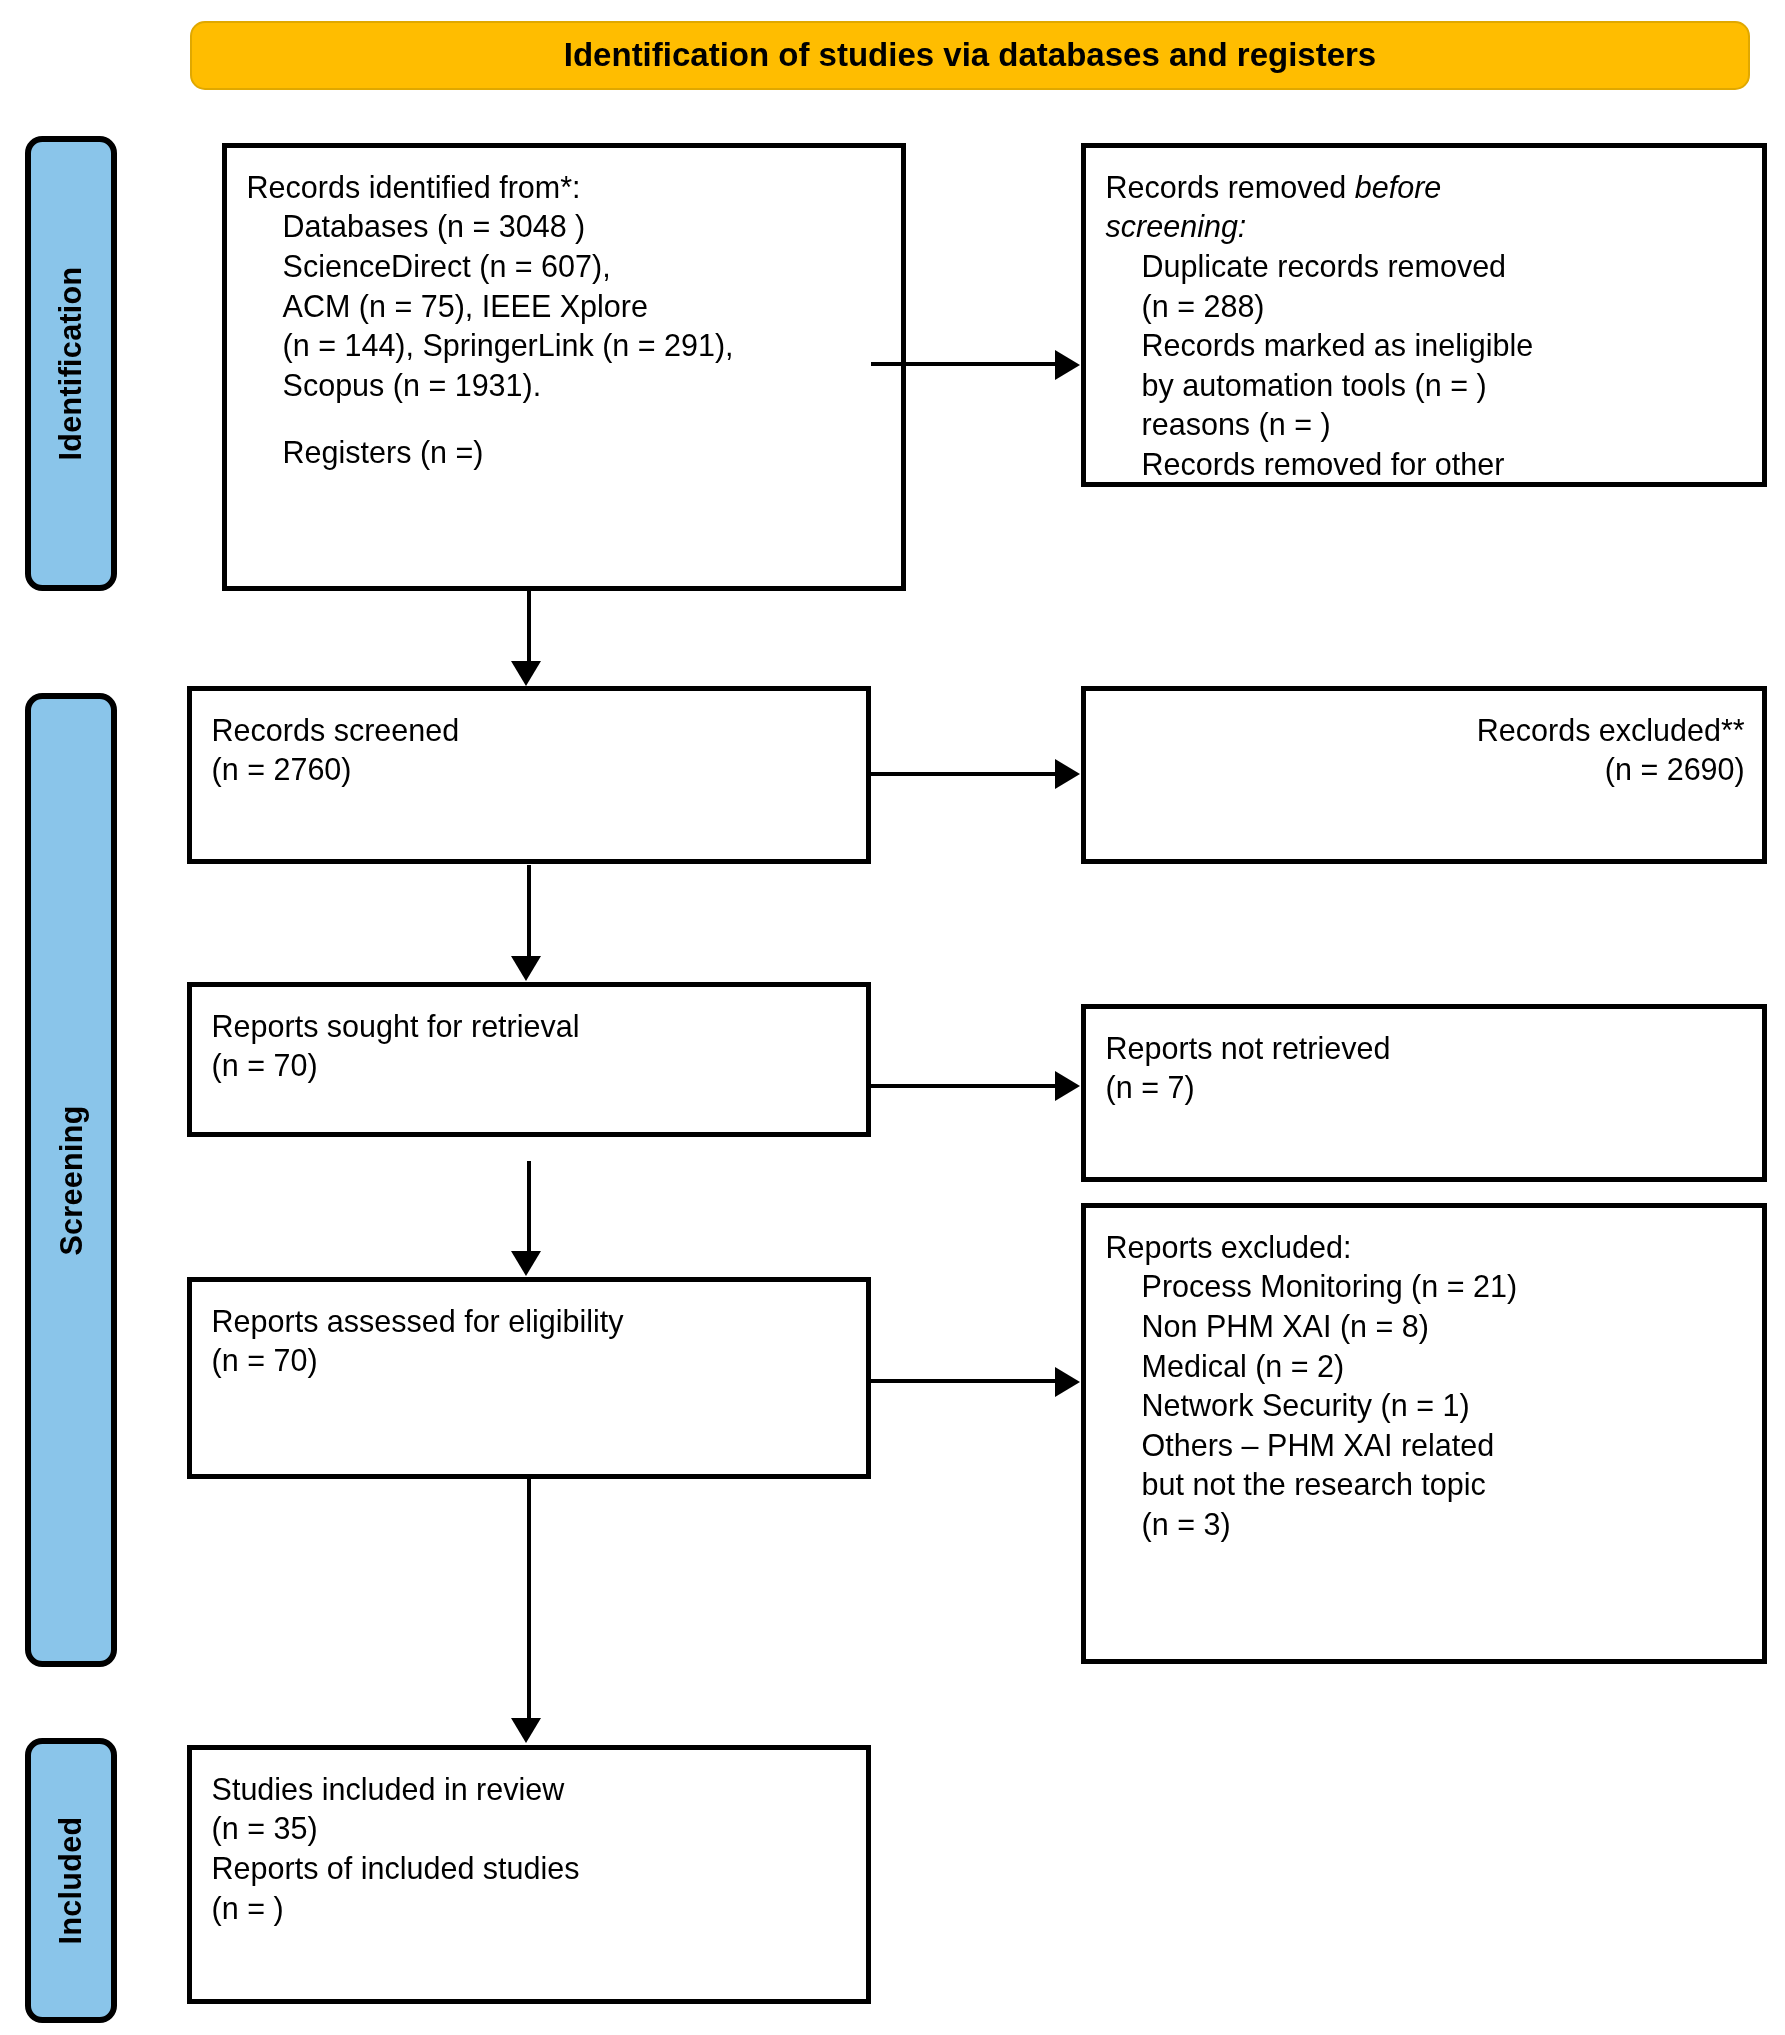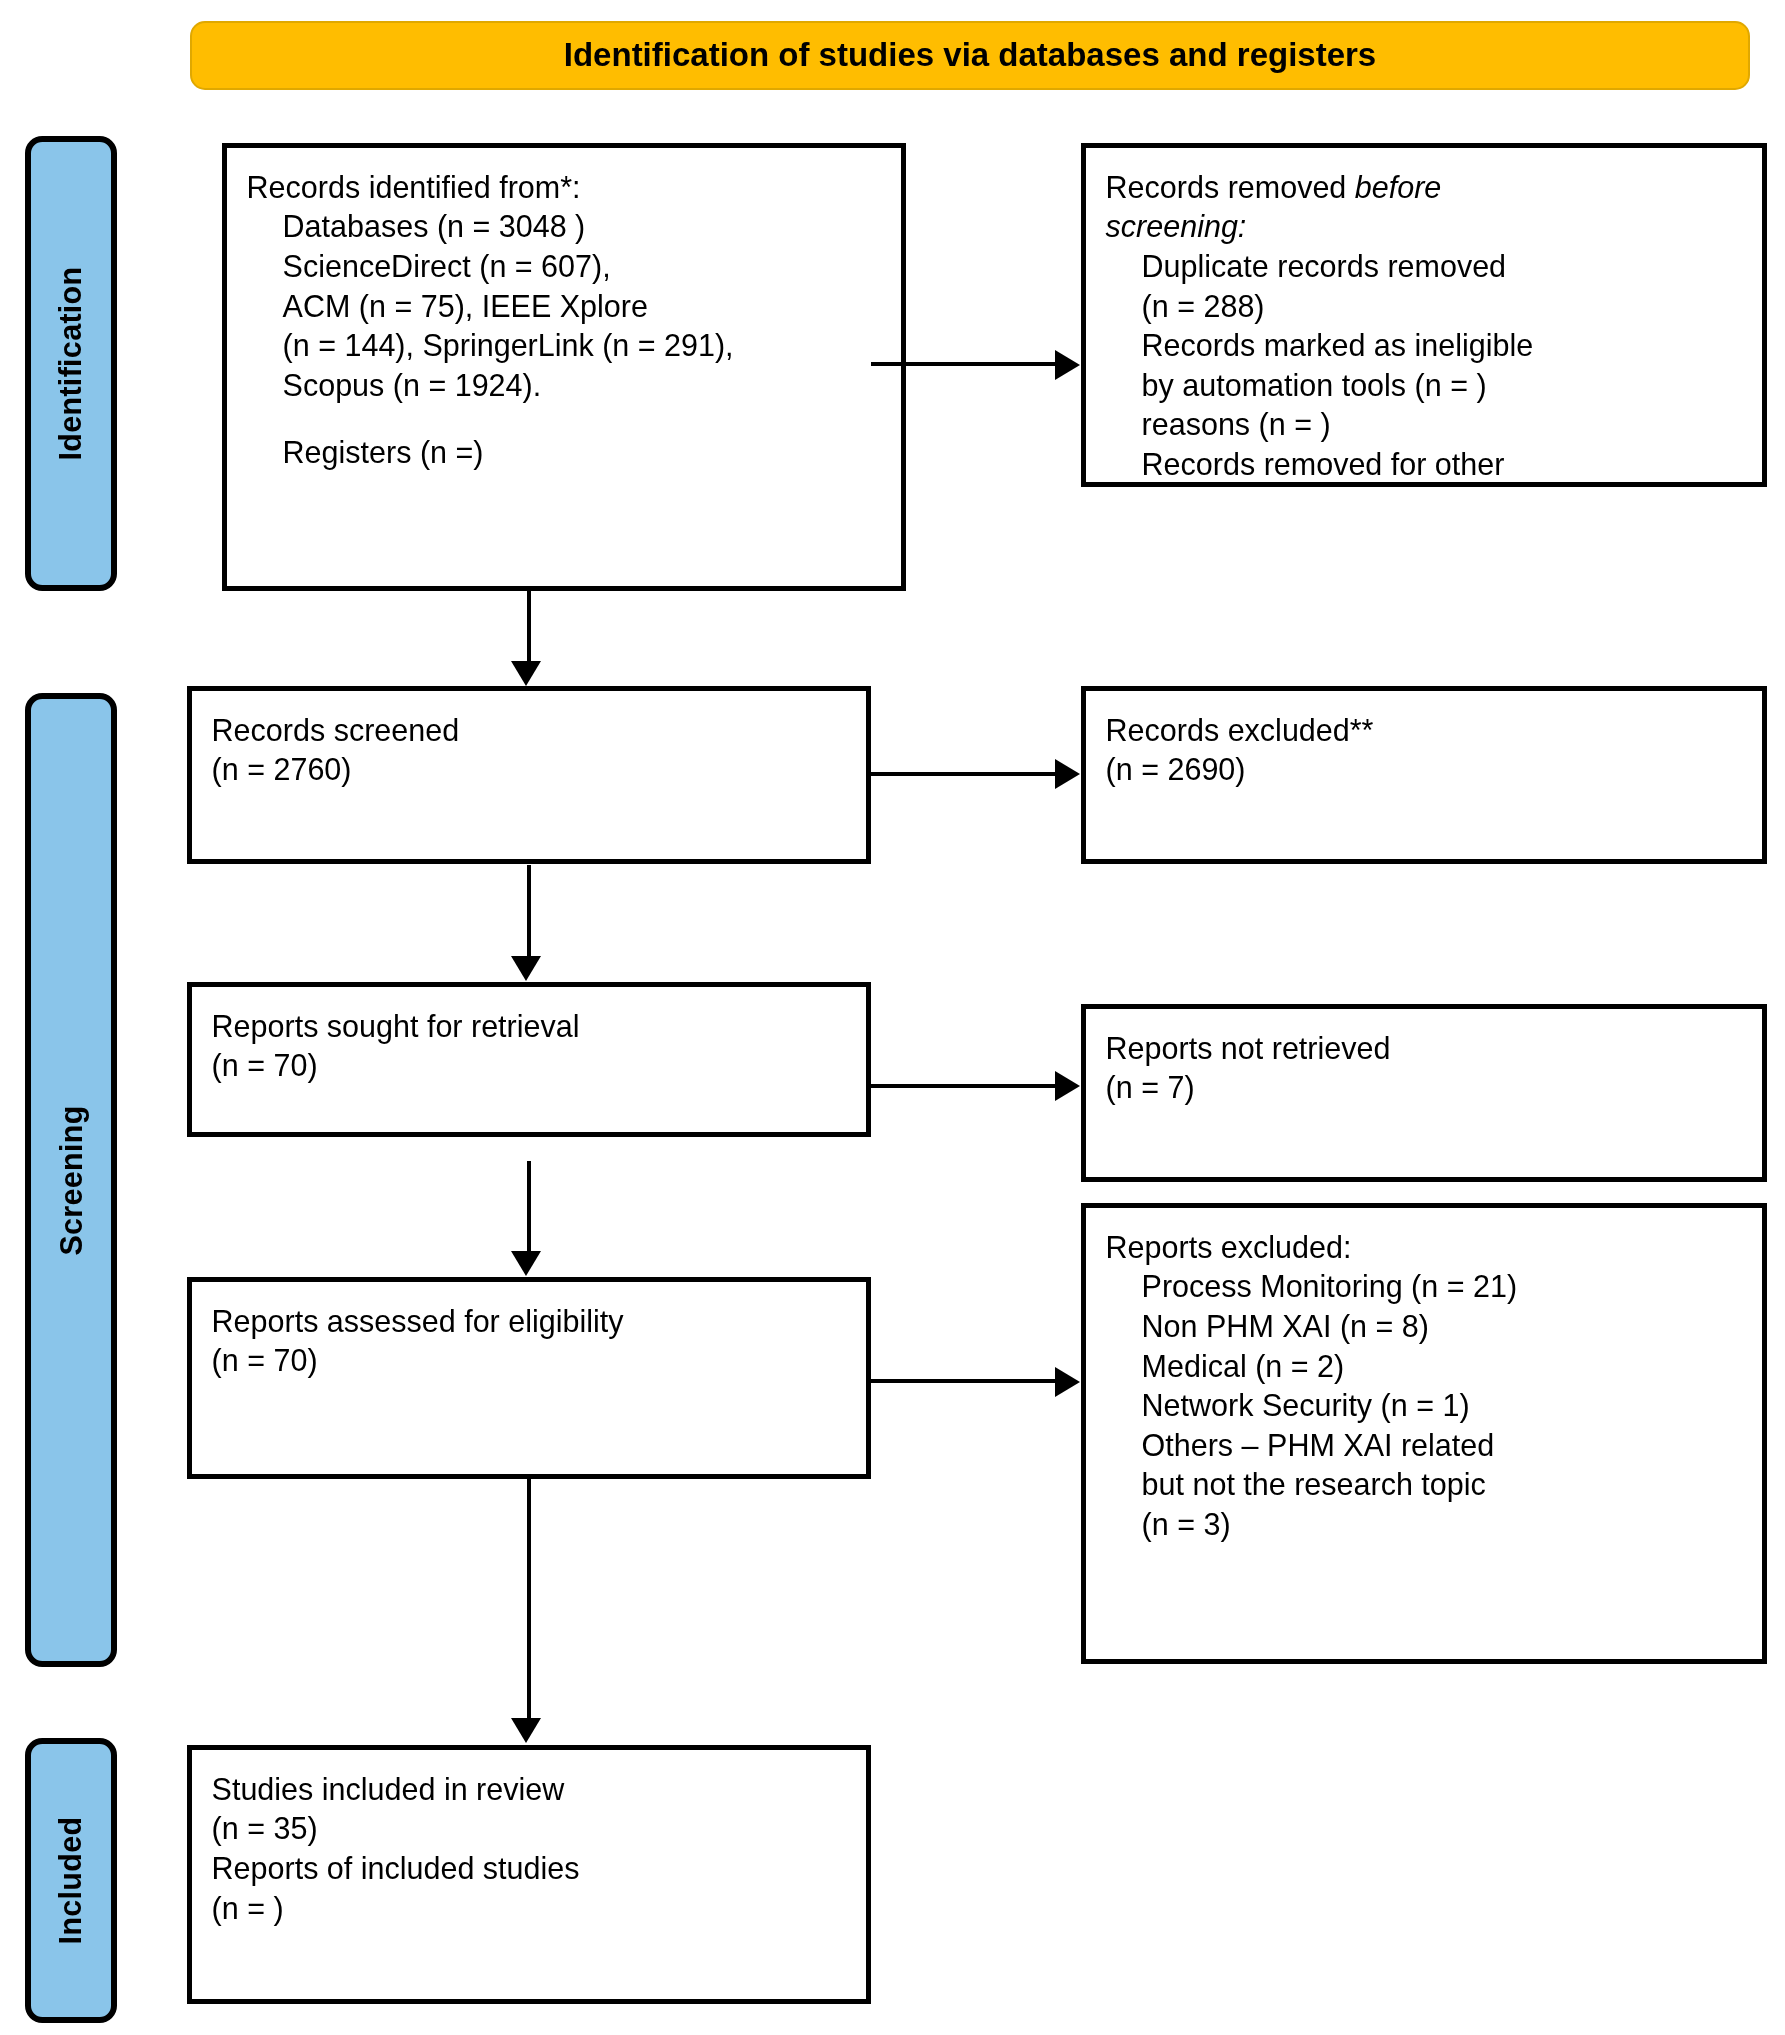--- a/index.html
+++ b/index.html
@@ -88,21 +88,21 @@
 
   
   #box-identified    { left: 187px; top: 143px;  width: 684px; height: 448px; margin-left: 35px; }
   #box-screened      { left: 187px; top: 686px; width: 684px; height: 178px; }
   #box-sought        { left: 187px; top: 982px; width: 684px; height: 155px; }
   #box-assessed      { left: 187px; top: 1277px; width: 684px; height: 202px; }
   #box-included      { left: 187px; top: 1745px; width: 684px; height: 259px; }
 
   
   #box-removed       { left: 1081px; top: 143px;  width: 686px; height: 344px; }
-  #box-excluded-rec  { left: 1081px; top: 686px; width: 686px; height: 178px; }
+  #box-excluded-rec  { left: 1081px; top: 686px; width: 686px; height: 178px; text-align: right; }
   #box-not-retrieved { left: 1081px; top: 1004px; width: 686px; height: 178px; }
   #box-excluded-rep  { left: 1081px; top: 1203px; width: 686px; height: 461px; }
 
   
   .conn-v {
     position: absolute;
     width: 4px;
     background: #000000;
   }
   .conn-v-head {
@@ -163,21 +163,21 @@
   <div class="stage-bar" id="stage-included">
     <span class="stage-label">Included</span>
   </div>
 
   <div class="flow-box" id="box-identified">
     <div class="ln">Records identified from*:</div>
     <div class="ln ind">Databases (n = 3048 )</div>
     <div class="ln ind">ScienceDirect (n = 607),</div>
     <div class="ln ind">ACM (n = 75), IEEE Xplore</div>
     <div class="ln ind">(n = 144), SpringerLink (n = 291),</div>
-    <div class="ln ind">Scopus (n = 1924).</div>
+    <div class="ln ind">Scopus (n = 1931).</div>
     <div class="blank"></div>
     <div class="ln ind">Registers (n =)</div>
   </div>
 
   <div class="flow-box" id="box-removed">
     <div class="ln"><span>Records removed </span><span class="ital">before</span></div>
     <div class="ln ital">screening:</div>
     <div class="ln ind">Duplicate records removed</div>
     <div class="ln ind">(n = 288)</div>
     <div class="ln ind">Records marked as ineligible</div>

